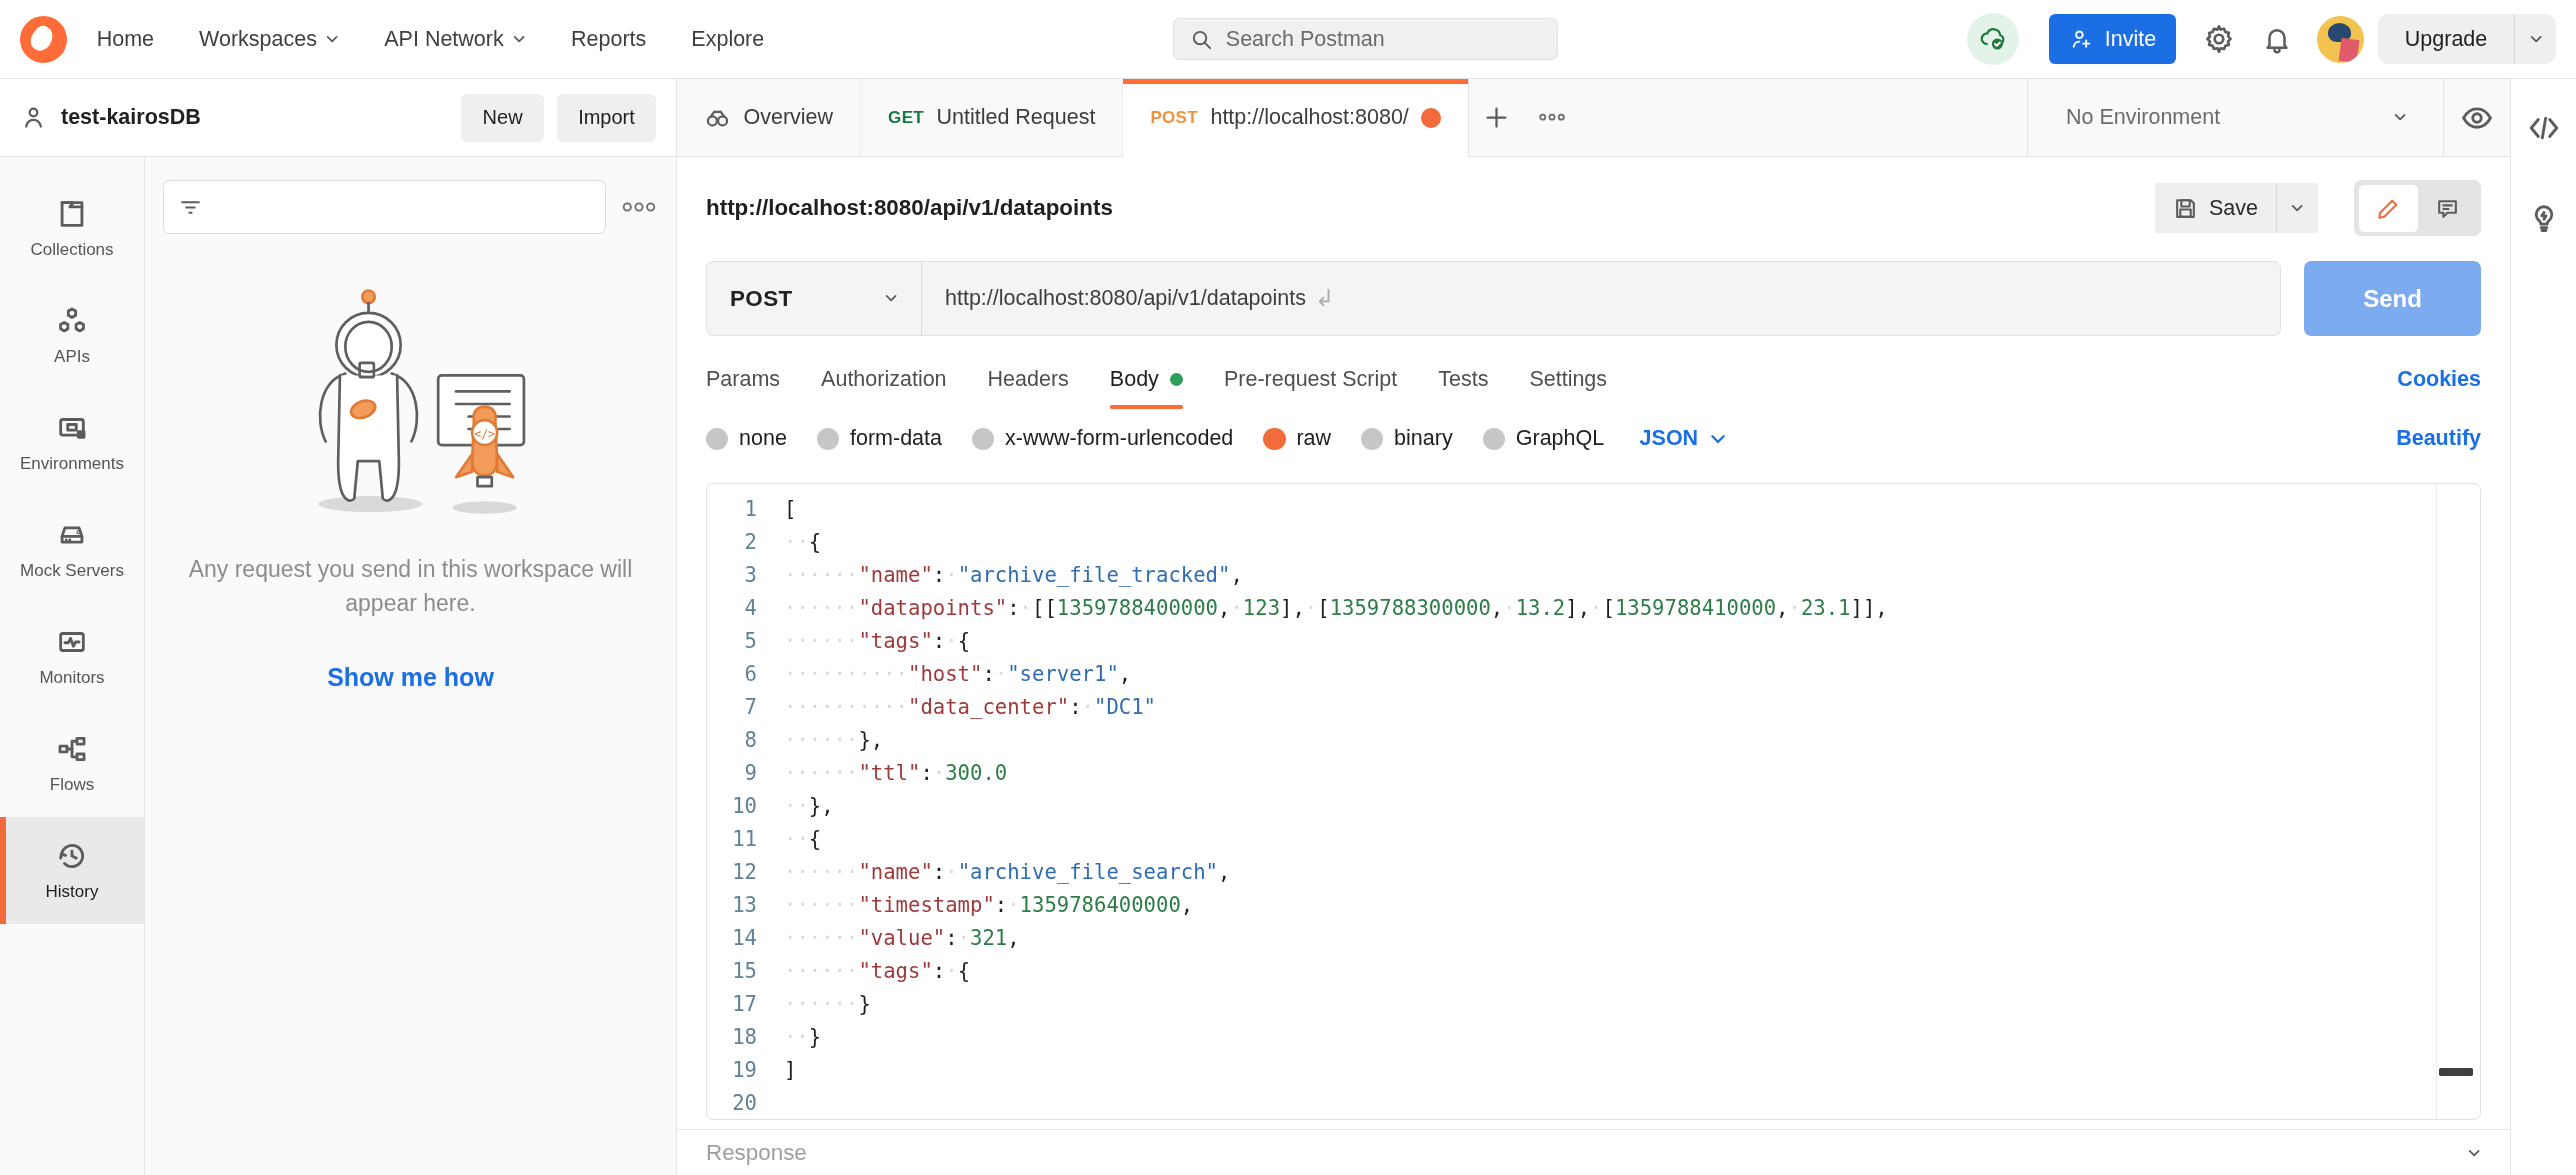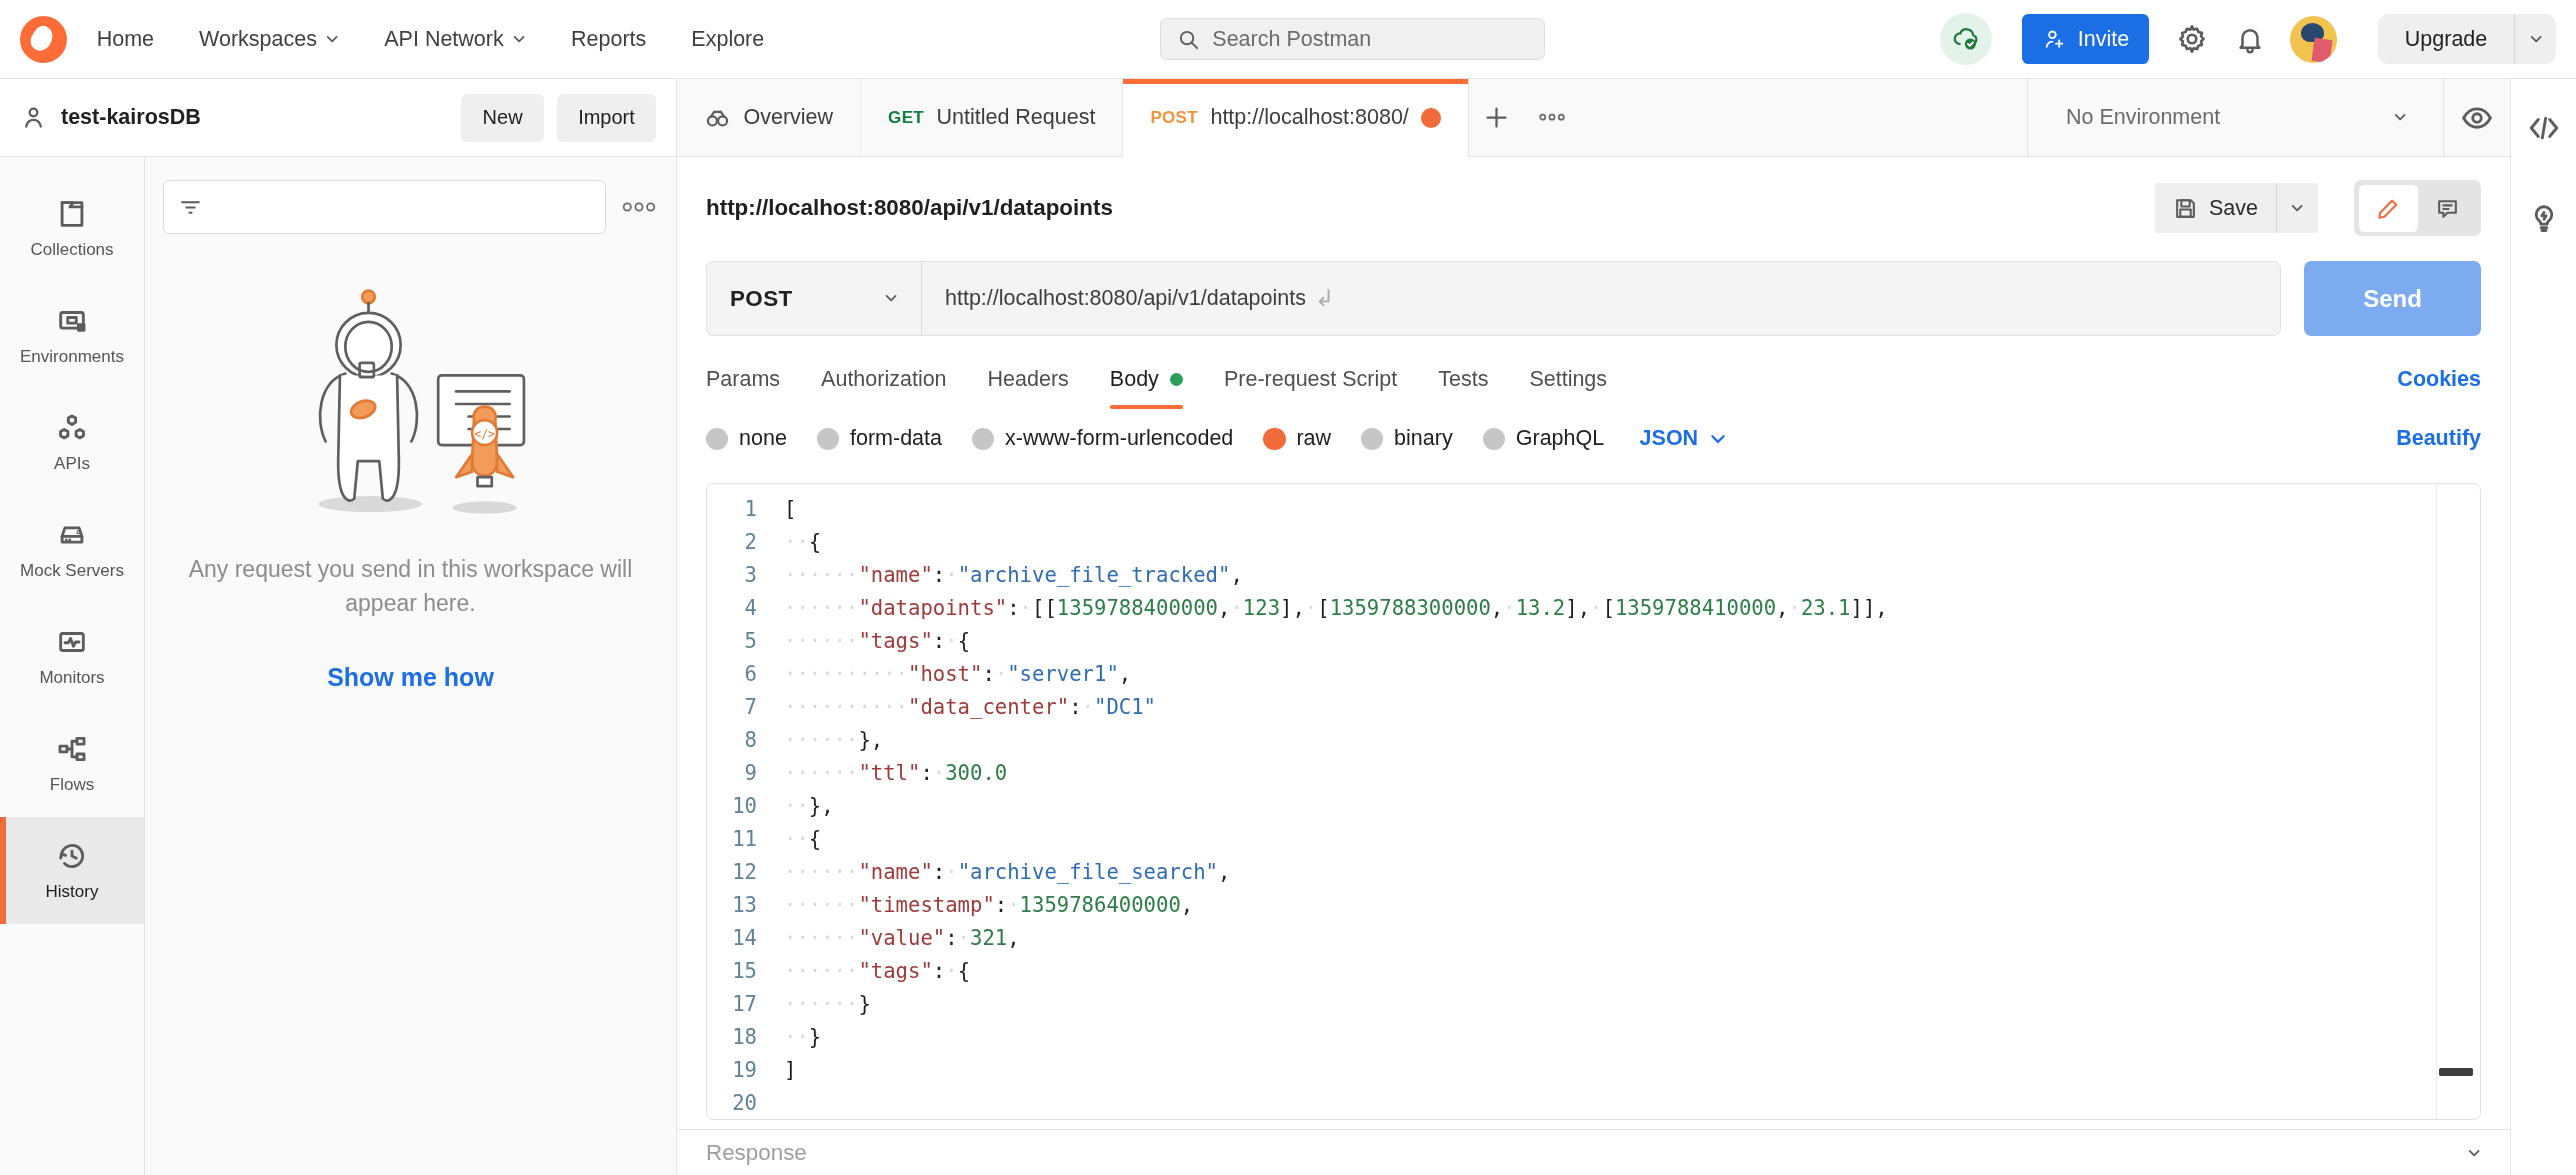--- a/index.html
+++ b/index.html
@@ -22,21 +22,21 @@
   .nav-item:first-of-type{margin-left:30px;}
   .chev{width:14.3px;height:14.3px;}
   .search{margin-left:auto;width:385px;height:42px;background:#F0F0F0;border:0.9px solid #DEDEDE;border-radius:6.3px;display:flex;align-items:center;gap:12.5px;padding:0 16px;color:var(--txt3);}
   .topnav-right{margin-left:auto;display:flex;align-items:center;}
   .sync{width:52px;height:52px;border-radius:50%;background:#E4F3EA;display:flex;align-items:center;justify-content:center;margin-right:30px;}
   .invite{height:50px;background:var(--blue);color:#fff;border:none;border-radius:6.3px;display:flex;align-items:center;gap:10.7px;padding:0 19.7px;font-size:21.5px;font-family:inherit;}
   .iconbtn{margin-left:27px;background:none;border:none;cursor:pointer;}
   .avatar{width:47px;height:47px;border-radius:50%;margin-left:25px;background:#F2C34E;position:relative;overflow:hidden;}
   .avatar::before{content:"";position:absolute;left:11.6px;top:7.2px;width:23px;height:19.7px;border-radius:50% 50% 40% 40%;background:#27496D;}
   .avatar::after{content:"";position:absolute;left:23px;top:23px;width:18px;height:23px;background:#E05C6D;transform:rotate(8deg);}
-  .upgrade{margin-left:41px;height:50px;display:flex;align-items:stretch;background:var(--btn);border-radius:11px;overflow:hidden;}
+  .upgrade{margin-left:14px;height:50px;display:flex;align-items:stretch;background:var(--btn);border-radius:11px;overflow:hidden;}
   .upgrade .main{display:flex;align-items:center;padding:0 27px;border-right:0.9px solid #D8D8D8;cursor:pointer;}
   .upgrade .dd{width:41px;display:flex;align-items:center;justify-content:center;cursor:pointer;}
 
   
   .shell{display:flex;height:1097px;}
   .sidebar{width:677px;flex:none;border-right:0.9px solid var(--bd);display:flex;flex-direction:column;background:var(--panel);}
   .ws-header{height:78px;background:#fff;border-bottom:0.9px solid var(--bd);display:flex;align-items:center;padding:0 19.7px;}
   .ws-name{display:flex;align-items:center;gap:14.3px;font-weight:600;color:#212121;cursor:pointer;}
   .ws-actions{margin-left:auto;display:flex;gap:12.5px;}
   .ws-actions button{height:48px;padding:0 21.5px;background:var(--btn);border:none;border-radius:6.3px;font-size:20px;font-family:inherit;color:#212121;cursor:pointer;}
@@ -218,36 +218,36 @@
               <svg class="ico" width="34" height="34" viewBox="0 0 24 24">
                 <path d="M5 4h9l5 0v16H5z" fill="none"></path>
                 <path d="M5 4h8l-2.5 3H19" fill="none"></path>
               </svg>
             </span>
             <span class="rail-label">Collections</span>
           </div>
           <div class="rail-item">
             <span>
               <svg class="ico" width="34" height="34" viewBox="0 0 24 24">
+                <path d="M12 3.5l2.6 1.5v3L12 9.5 9.4 8v-3z"></path>
+                <path d="M6.5 13l2.6 1.5v3L6.5 19 3.9 17.5v-3z"></path>
+                <path d="M17.5 13l2.6 1.5v3L17.5 19l-2.6-1.5v-3z"></path>
+              </svg>
+            </span>
+            <span class="rail-label">APIs</span>
+          </div>
+          <div class="rail-item">
+            <span>
+              <svg class="ico" width="34" height="34" viewBox="0 0 24 24">
                 <rect x="4" y="6" width="16" height="11" rx="1.5"></rect>
                 <rect x="9" y="9.5" width="6" height="4"></rect>
                 <rect x="16.5" y="14.5" width="4" height="4" fill="#5c5c5c"></rect>
               </svg>
             </span>
             <span class="rail-label">Environments</span>
-          </div>
-          <div class="rail-item">
-            <span>
-              <svg class="ico" width="34" height="34" viewBox="0 0 24 24">
-                <path d="M12 3.5l2.6 1.5v3L12 9.5 9.4 8v-3z"></path>
-                <path d="M6.5 13l2.6 1.5v3L6.5 19 3.9 17.5v-3z"></path>
-                <path d="M17.5 13l2.6 1.5v3L17.5 19l-2.6-1.5v-3z"></path>
-              </svg>
-            </span>
-            <span class="rail-label">APIs</span>
           </div>
           <div class="rail-item">
             <span>
               <svg class="ico" width="34" height="34" viewBox="0 0 24 24">
                 <path d="M5 13l2-6h10l2 6v4H5z"></path>
                 <line x1="5" y1="13" x2="19" y2="13"></line>
                 <line x1="8" y1="15.5" x2="8" y2="15.6"></line>
                 <line x1="10.5" y1="15.5" x2="10.5" y2="15.6"></line>
                 <circle cx="16.5" cy="10" r="0.4"></circle>
               </svg>

